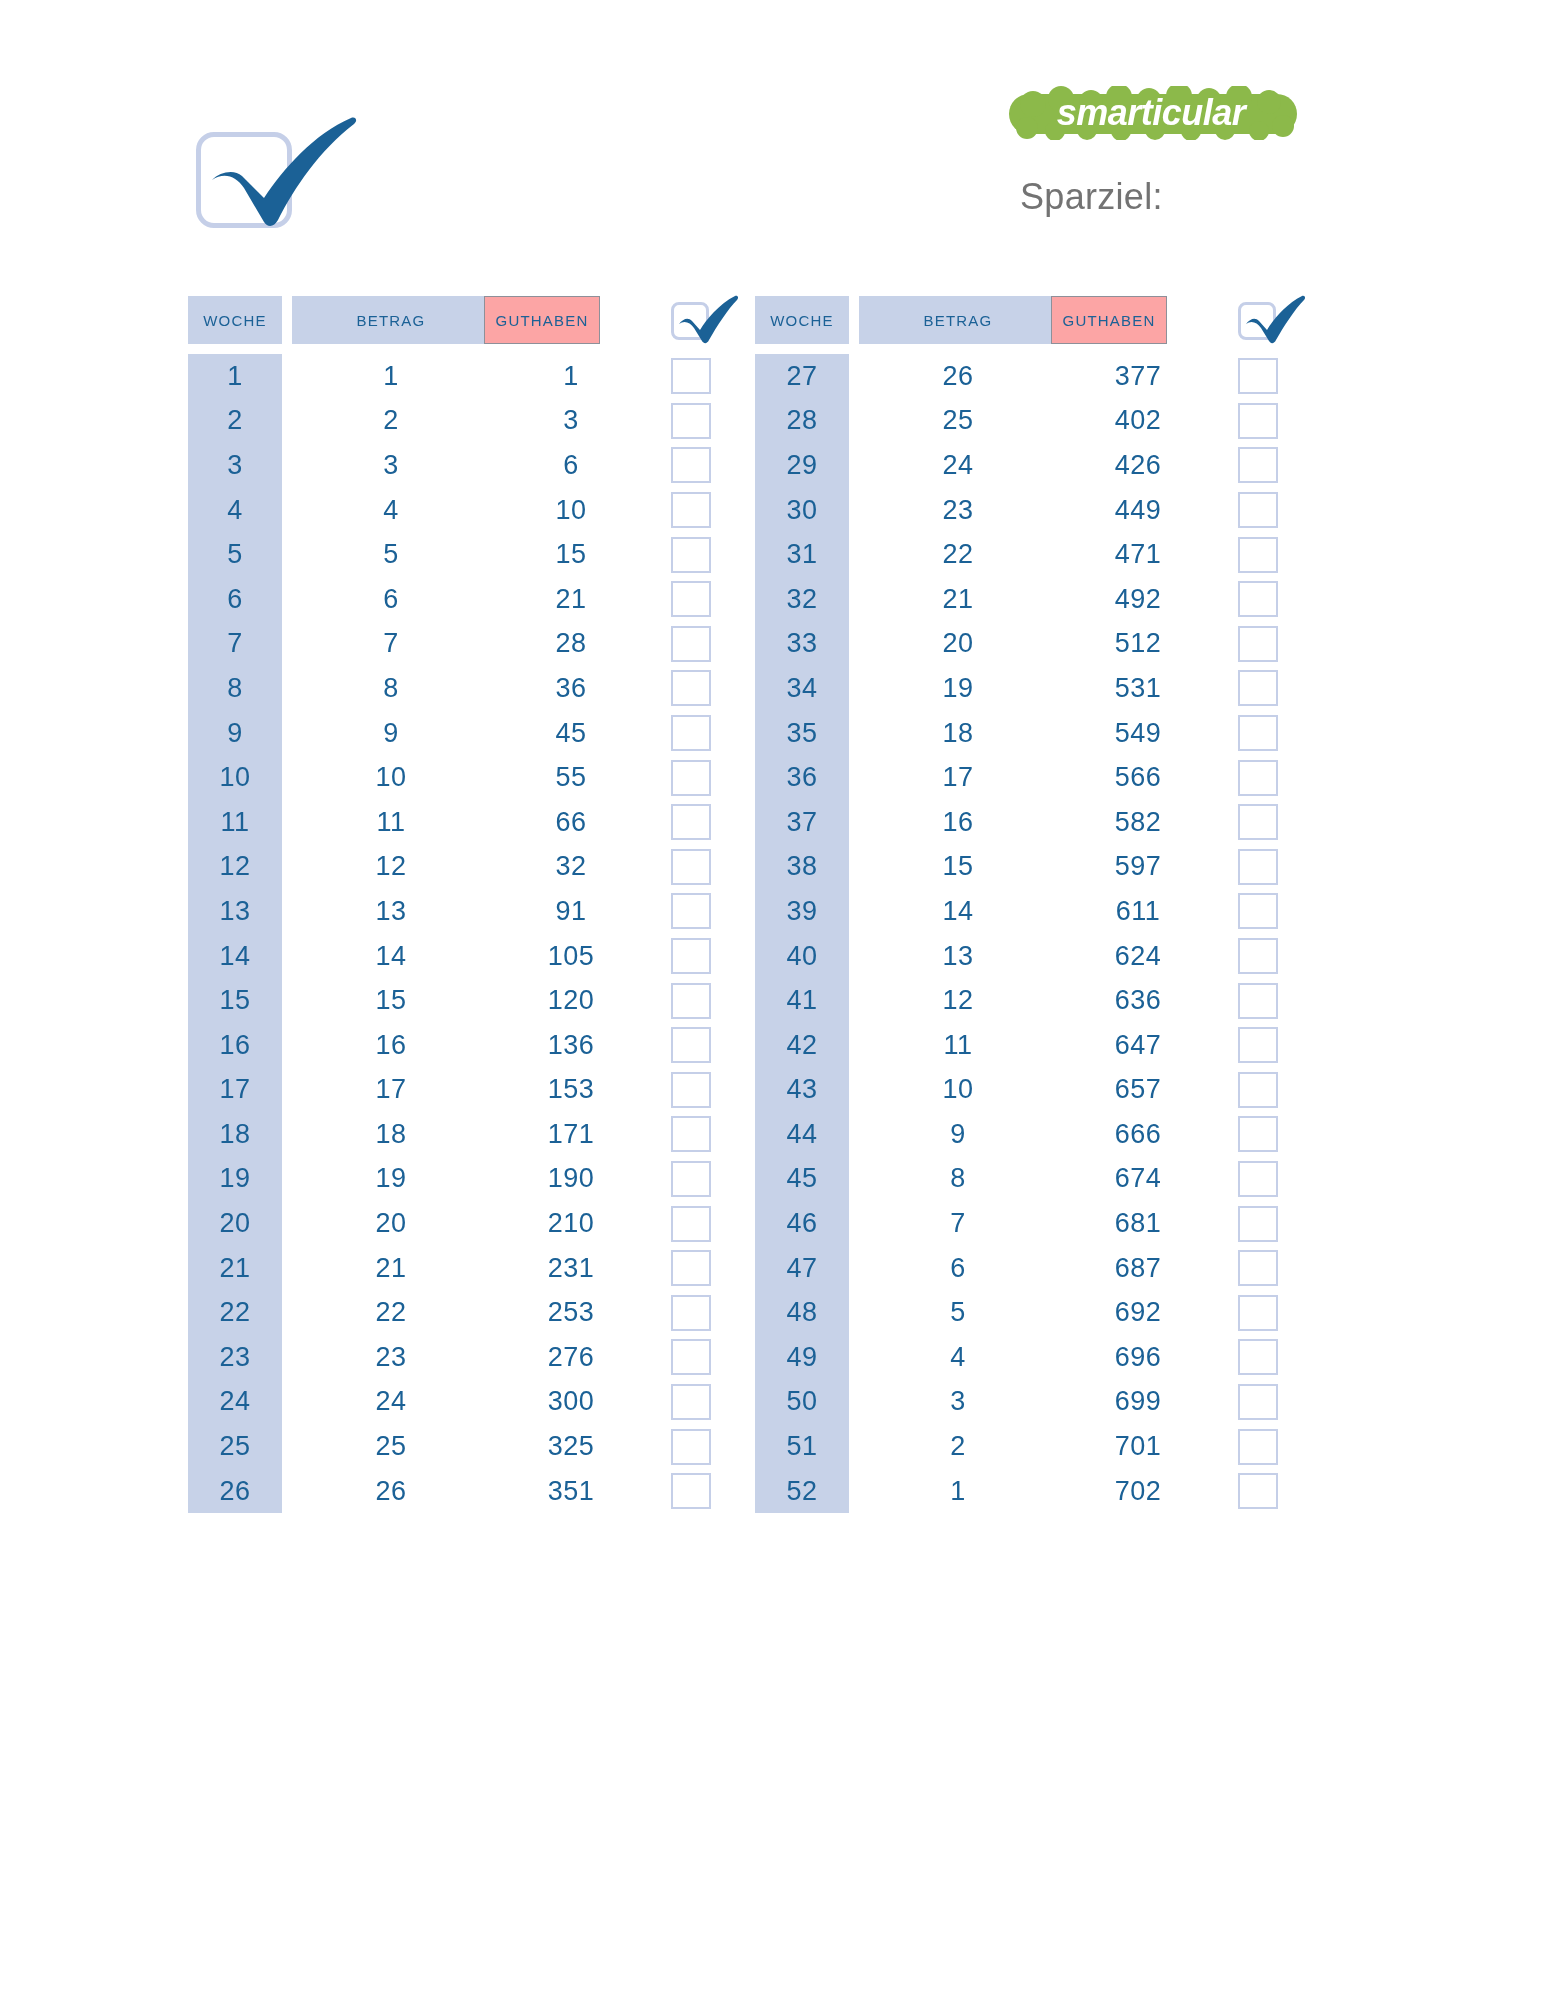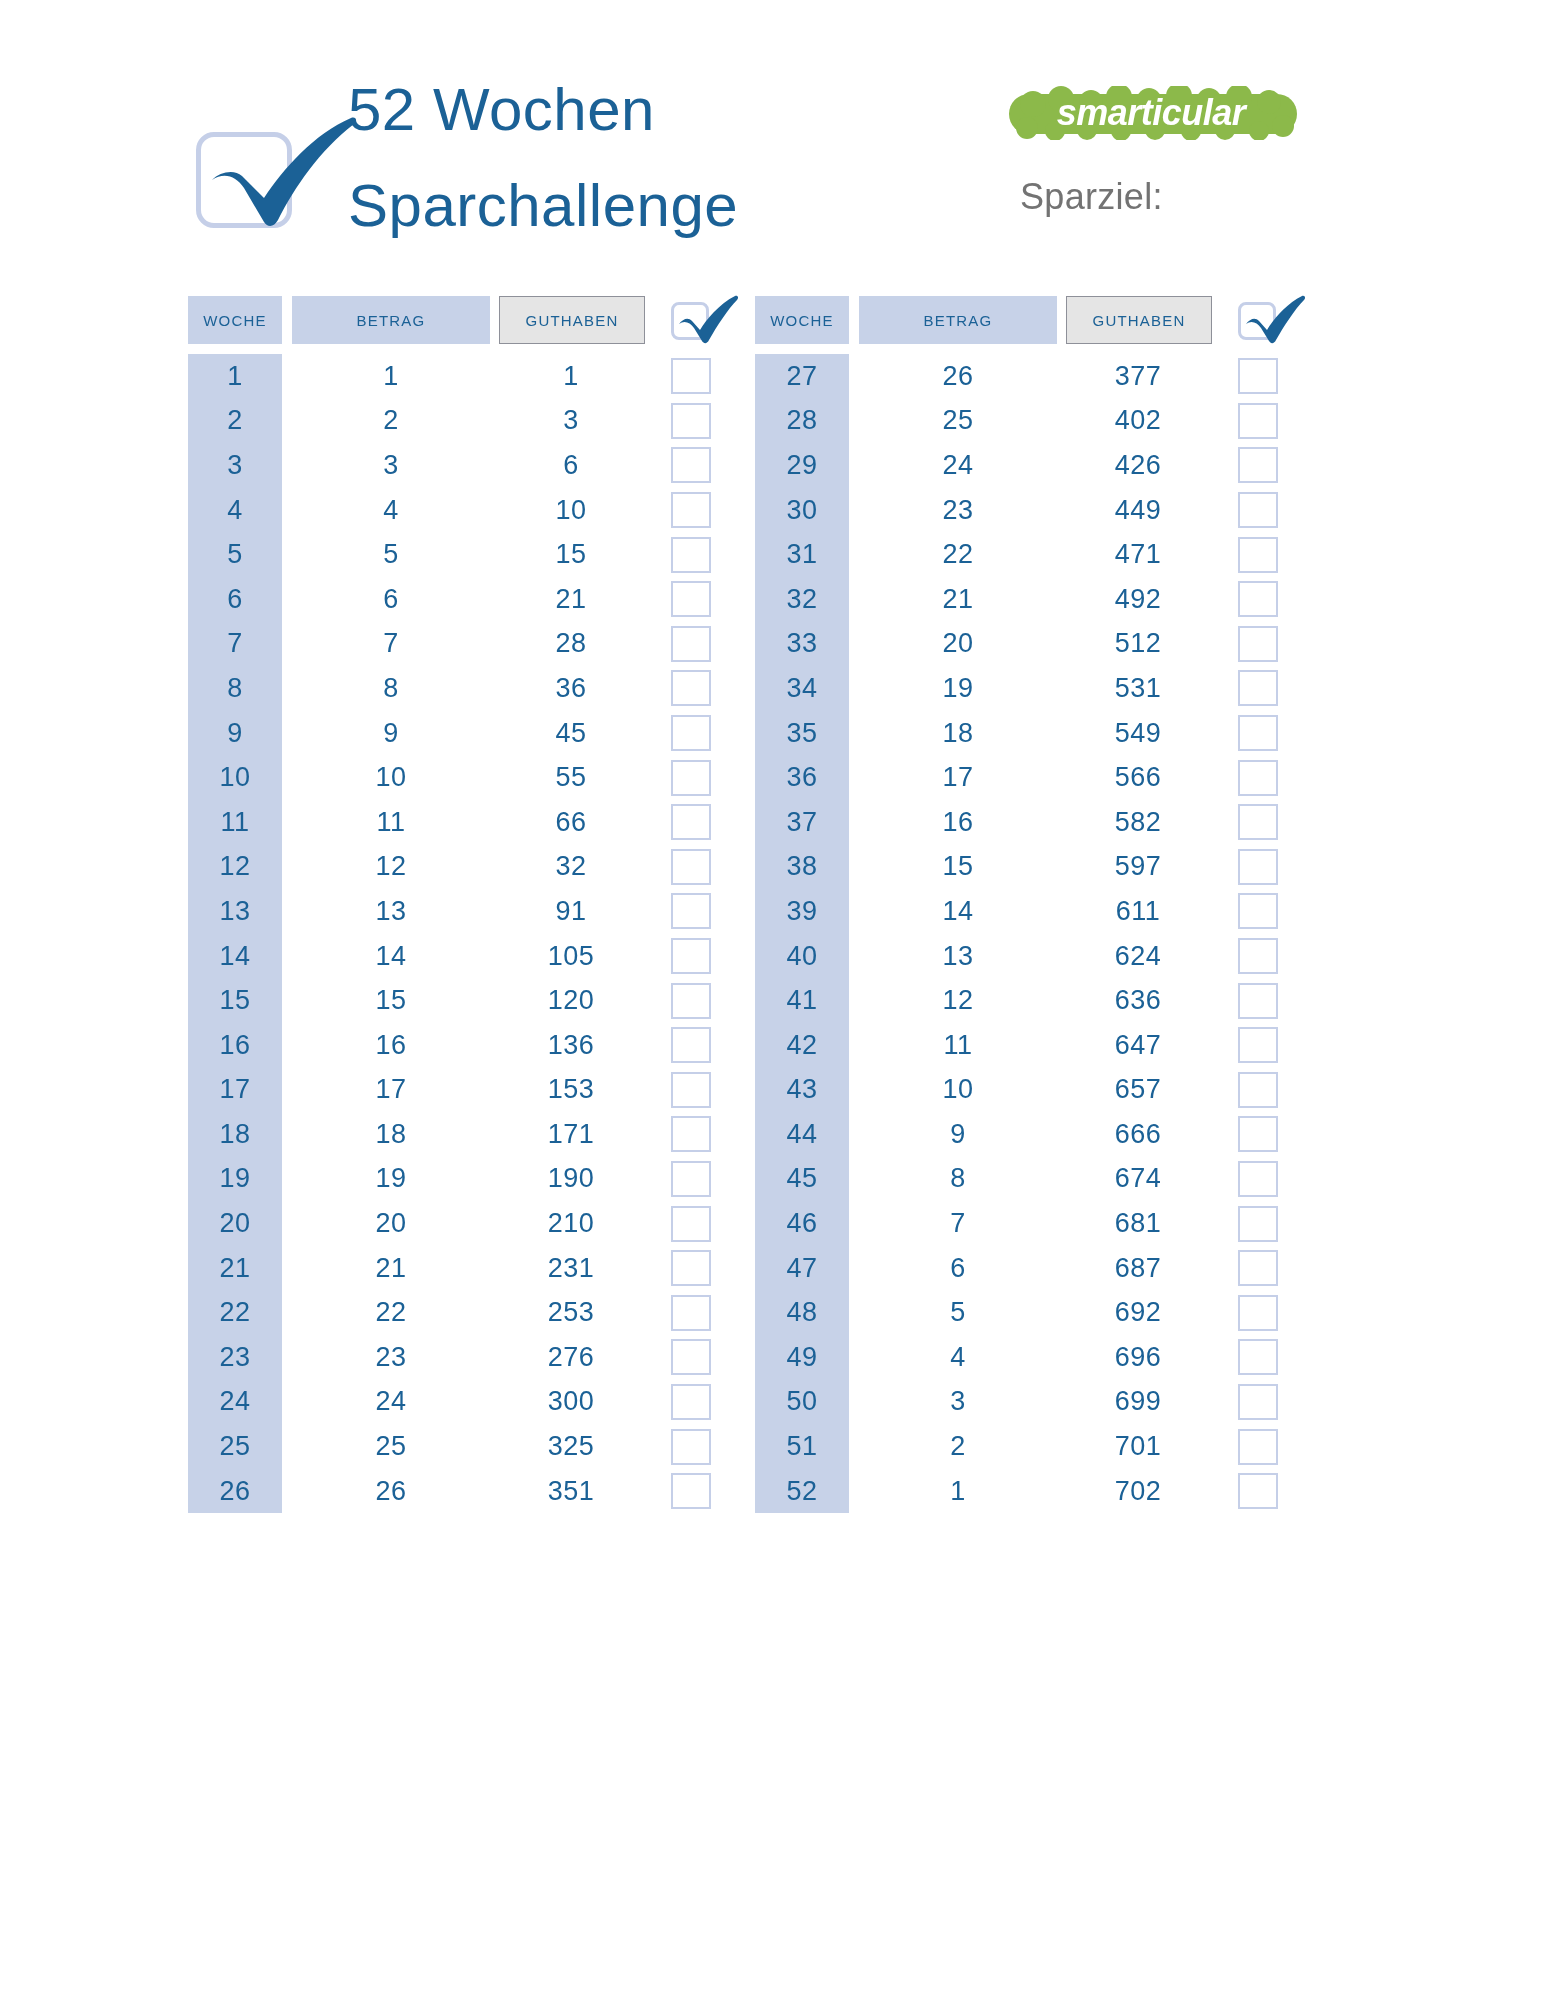--- a/index.html
+++ b/index.html
@@ -142,23 +142,23 @@
     left: 0;
     width: 94px;
     background: #c7d2e8;
   }
   .th-betrag {
     left: 104px;
     width: 198px;
     background: #c7d2e8;
   }
   .th-guthaben {
-    left: 311px;
-    width: 146px;
-    background: #e5e5e5;
+    left: 296px;
+    width: 116px;
+    background: #fca5a5;
     border: 1.5px solid #8e9099;
   }
   .th-check {
     left: 466px;
     width: 74px;
     background: transparent;
   }
 
   .hdr-check {
     position: relative;
@@ -237,24 +237,20 @@
 
     <div class="logo-check">
       <div class="box"></div>
       <svg viewBox="0 0 170 160">
         <path d="M22 96 C34 88 46 92 54 104 L74 138 C78 144 84 143 88 136
                  C104 104 130 66 164 40 C168 37 166 32 161 34
                  C124 50 94 84 74 114 L52 92 C44 85 30 88 22 96 Z" fill="#1b6196"></path>
       </svg>
     </div>
 
-    <div class="title-block">
-      <div class="title-line l1">52 Wochen</div>
-      <div class="title-line l2">Sparchallenge</div>
-    </div>
 
     <div class="brand">
       <svg width="300" height="54" viewBox="0 0 300 54">
         <g fill="#8cb94a">
           <rect x="6" y="8" width="288" height="40" rx="20"></rect>
           <circle cx="30" cy="18" r="13"></circle>
           <circle cx="58" cy="13" r="13"></circle>
           <circle cx="88" cy="16" r="12"></circle>
           <circle cx="116" cy="11" r="13"></circle>
           <circle cx="146" cy="14" r="12"></circle>

